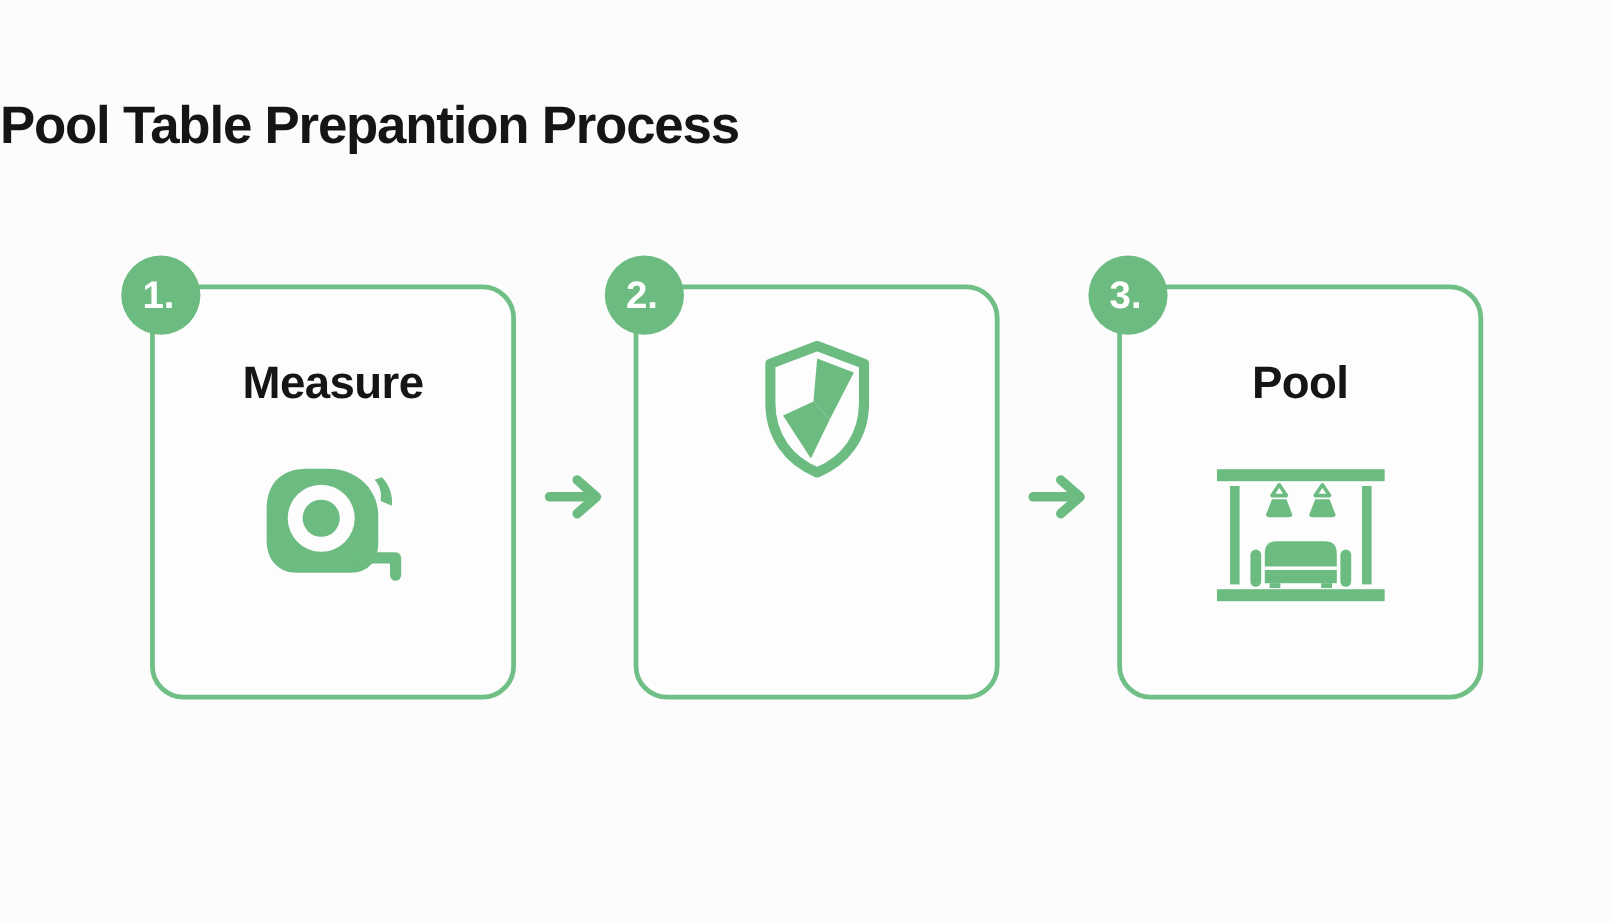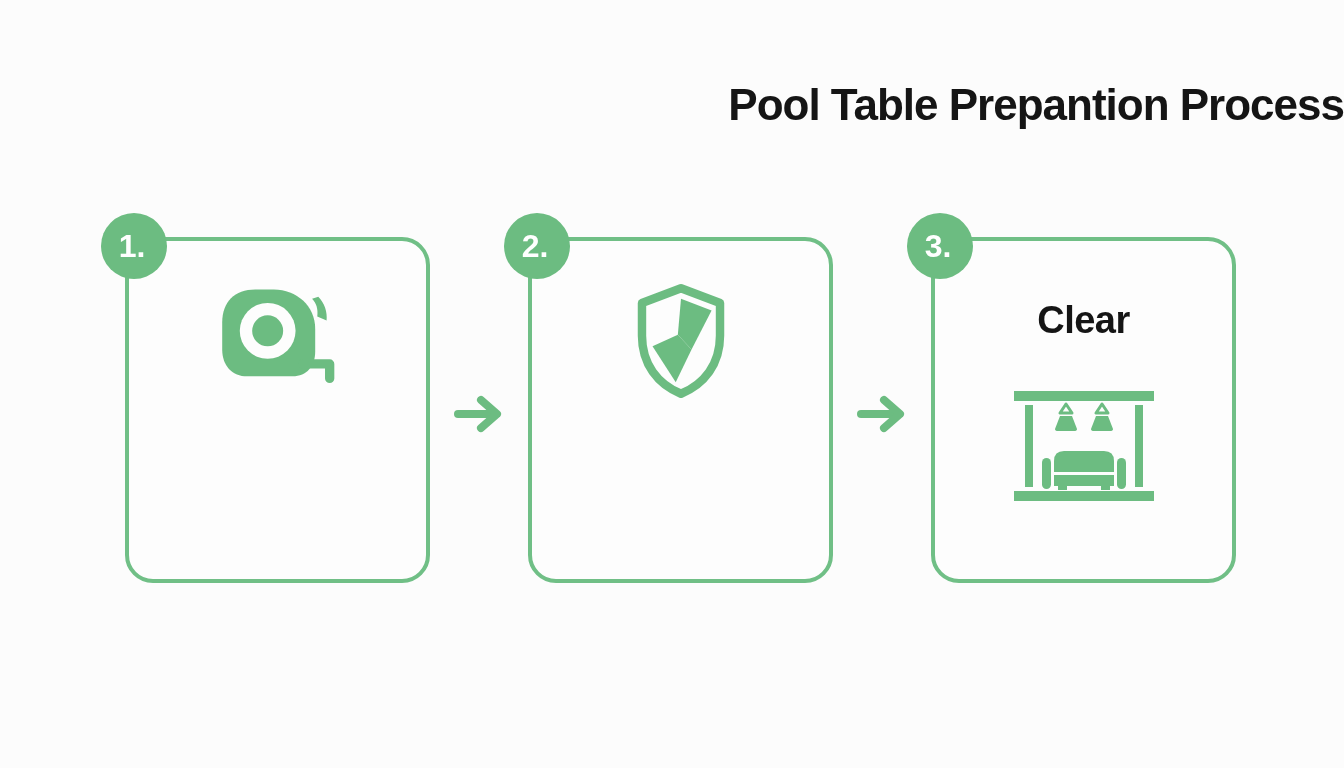--- a/index.html
+++ b/index.html
@@ -7,21 +7,21 @@
     width: 1344px; height: 768px;
     background: #fcfcfc;
     font-family: "Liberation Sans", sans-serif;
     overflow: hidden;
     position: relative;
   }
   .page-title {
     position: absolute;
     top: 80px; left: 0;
     width: 100%;
-    text-align: right;
+    text-align: left;
     font-size: 44px;
     font-weight: bold;
     letter-spacing: -1px;
     color: #151515;
   }
   .flow {
     position: absolute;
     top: 237px; left: 125px;
     display: flex;
     align-items: flex-start;
@@ -71,20 +71,21 @@
 </style>
 </head>
 <body>
 
 <h1 class="page-title">Pool Table Prepantion Process</h1>
 
 <div class="flow">
 
   <div class="step-card">
     <div class="step-badge">1.</div>
+    <div class="step-title">Measure</div>
     <div class="step-icon">
       <svg width="124" height="104" viewBox="0 0 120 100">
         <path fill="#6cbc81" d="M56 6 C78 6 96 22 96 44 L96 66 C96 80 88 90 74 90 L30 90 C16 90 6 80 6 64 L6 38 C6 18 18 6 38 6 Z"></path>
         <circle cx="50" cy="46" r="27" fill="#fdfdfd"></circle>
         <circle cx="50" cy="46" r="15" fill="#6cbc81"></circle>
         <path fill="#6cbc81" d="M99 13 C105 19 108 28 107 36 L98 32 C99 25 97 19 93 15 Z"></path>
         <path fill="none" stroke="#6cbc81" stroke-width="9" stroke-linecap="round" stroke-linejoin="round" d="M84 78 L110 78 L110 92"></path>
       </svg>
     </div>
   </div>
@@ -109,21 +110,21 @@
 
   <div class="arrow-box">
     <svg width="52" height="50" viewBox="0 0 52 50">
       <line x1="5" y1="25" x2="40" y2="25" stroke="#6cbc81" stroke-width="8" stroke-linecap="round"></line>
       <path d="M28 11 L44 25 L28 39" fill="none" stroke="#6cbc81" stroke-width="8" stroke-linecap="round" stroke-linejoin="round"></path>
     </svg>
   </div>
 
   <div class="step-card">
     <div class="step-badge">3.</div>
-    <div class="step-title">Clear</div>
+    <div class="step-title">Pool</div>
     <div class="step-icon">
       <svg width="140" height="124" viewBox="0 0 140 122">
         <g fill="#6cbc81">
           <rect x="0" y="6" width="140" height="10"></rect>
           <rect x="0" y="106" width="140" height="10"></rect>
           <rect x="11" y="20" width="8" height="82"></rect>
           <rect x="121" y="20" width="8" height="82"></rect>
 
           <path d="M52 19 L46 28 L58 28 Z" fill="none" stroke="#6cbc81" stroke-width="3" stroke-linejoin="round"></path>
           <path d="M46 31 L58 31 L63 44 Q63 46 60 46 L44 46 Q41 46 41 44 Z"></path>

